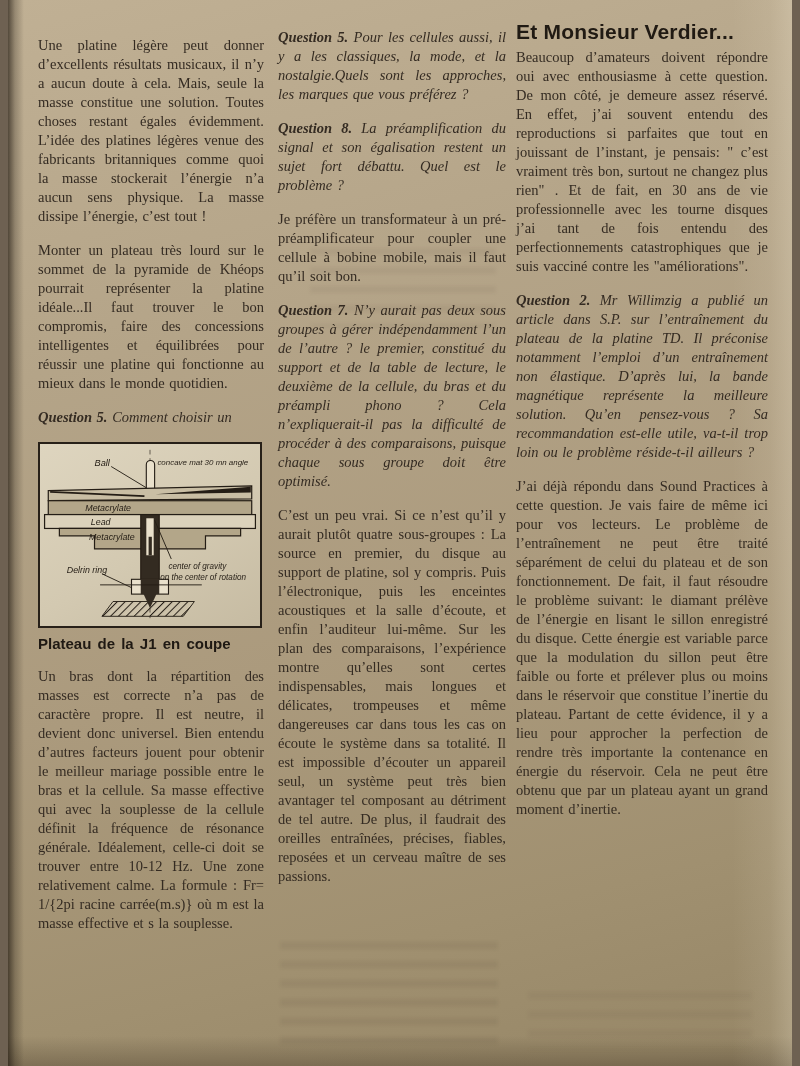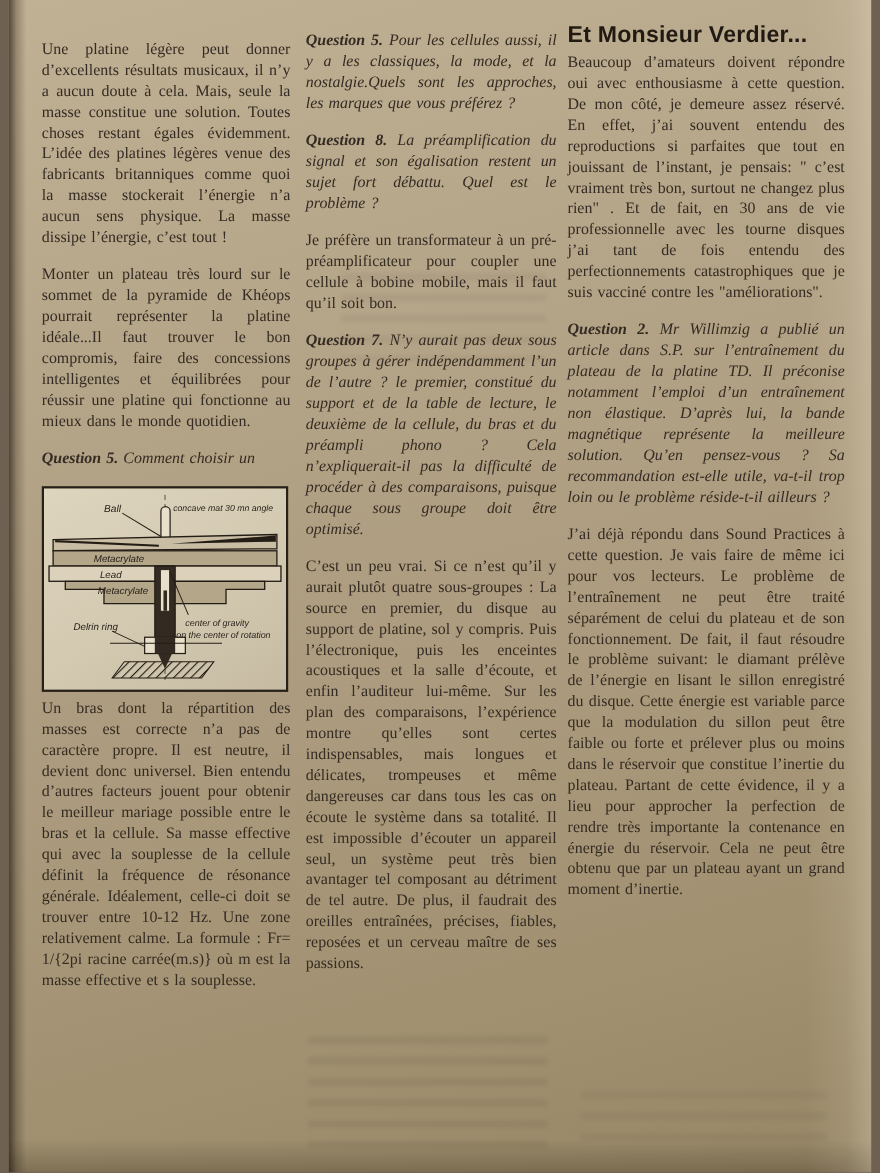--- a/index.html
+++ b/index.html
@@ -129,20 +129,21 @@
           <text x="56" y="19" font-size="10">Ball</text>
           <text x="124" y="18" font-size="8.6">concave mat 30 mn angle</text>
           <text x="46" y="68.5" font-size="9.6">Metacrylate</text>
           <text x="52" y="83.5" font-size="9.6">Lead</text>
           <text x="50" y="99" font-size="9.6">Metacrylate</text>
           <text x="26" y="135" font-size="9.6">Delrin ring</text>
           <text x="136" y="131" font-size="8.8">center of gravity</text>
           <text x="127" y="143" font-size="8.8">on the center of rotation</text>
         </svg>
       </figure>
+      <p class="caption">Plateau de la J1 en coupe</p>
 
       <p class="body">Un bras dont la répartition des masses est correcte n’a pas de caractère propre. Il est neutre, il devient donc universel. Bien entendu d’autres facteurs jouent pour obtenir le meilleur mariage possible entre le bras et la cellule. Sa masse effective qui avec la souplesse de la cellule définit la fréquence de résonance générale. Idéalement, celle-ci doit se trouver entre 10-12 Hz. Une zone relativement calme. La formule : Fr= 1/{2pi racine carrée(m.s)} où m est la masse effective et s la souplesse.</p>
     </div>
 
     <div class="col col2">
       <p class="q"><b>Question 5.</b>
         <span>Pour les cellules aussi, il y a les classiques, la mode, et la nostalgie.Quels sont les approches, les marques que vous préférez ?</span></p>
       <p class="q"><b>Question 8.</b>
         <span>La préamplification du signal et son égalisation restent un sujet fort débattu. Quel est le problème ?</span></p>
       <p class="body">Je préfère un transformateur à un pré-préamplificateur pour coupler une cellule à bobine mobile, mais il faut qu’il soit bon.</p>

